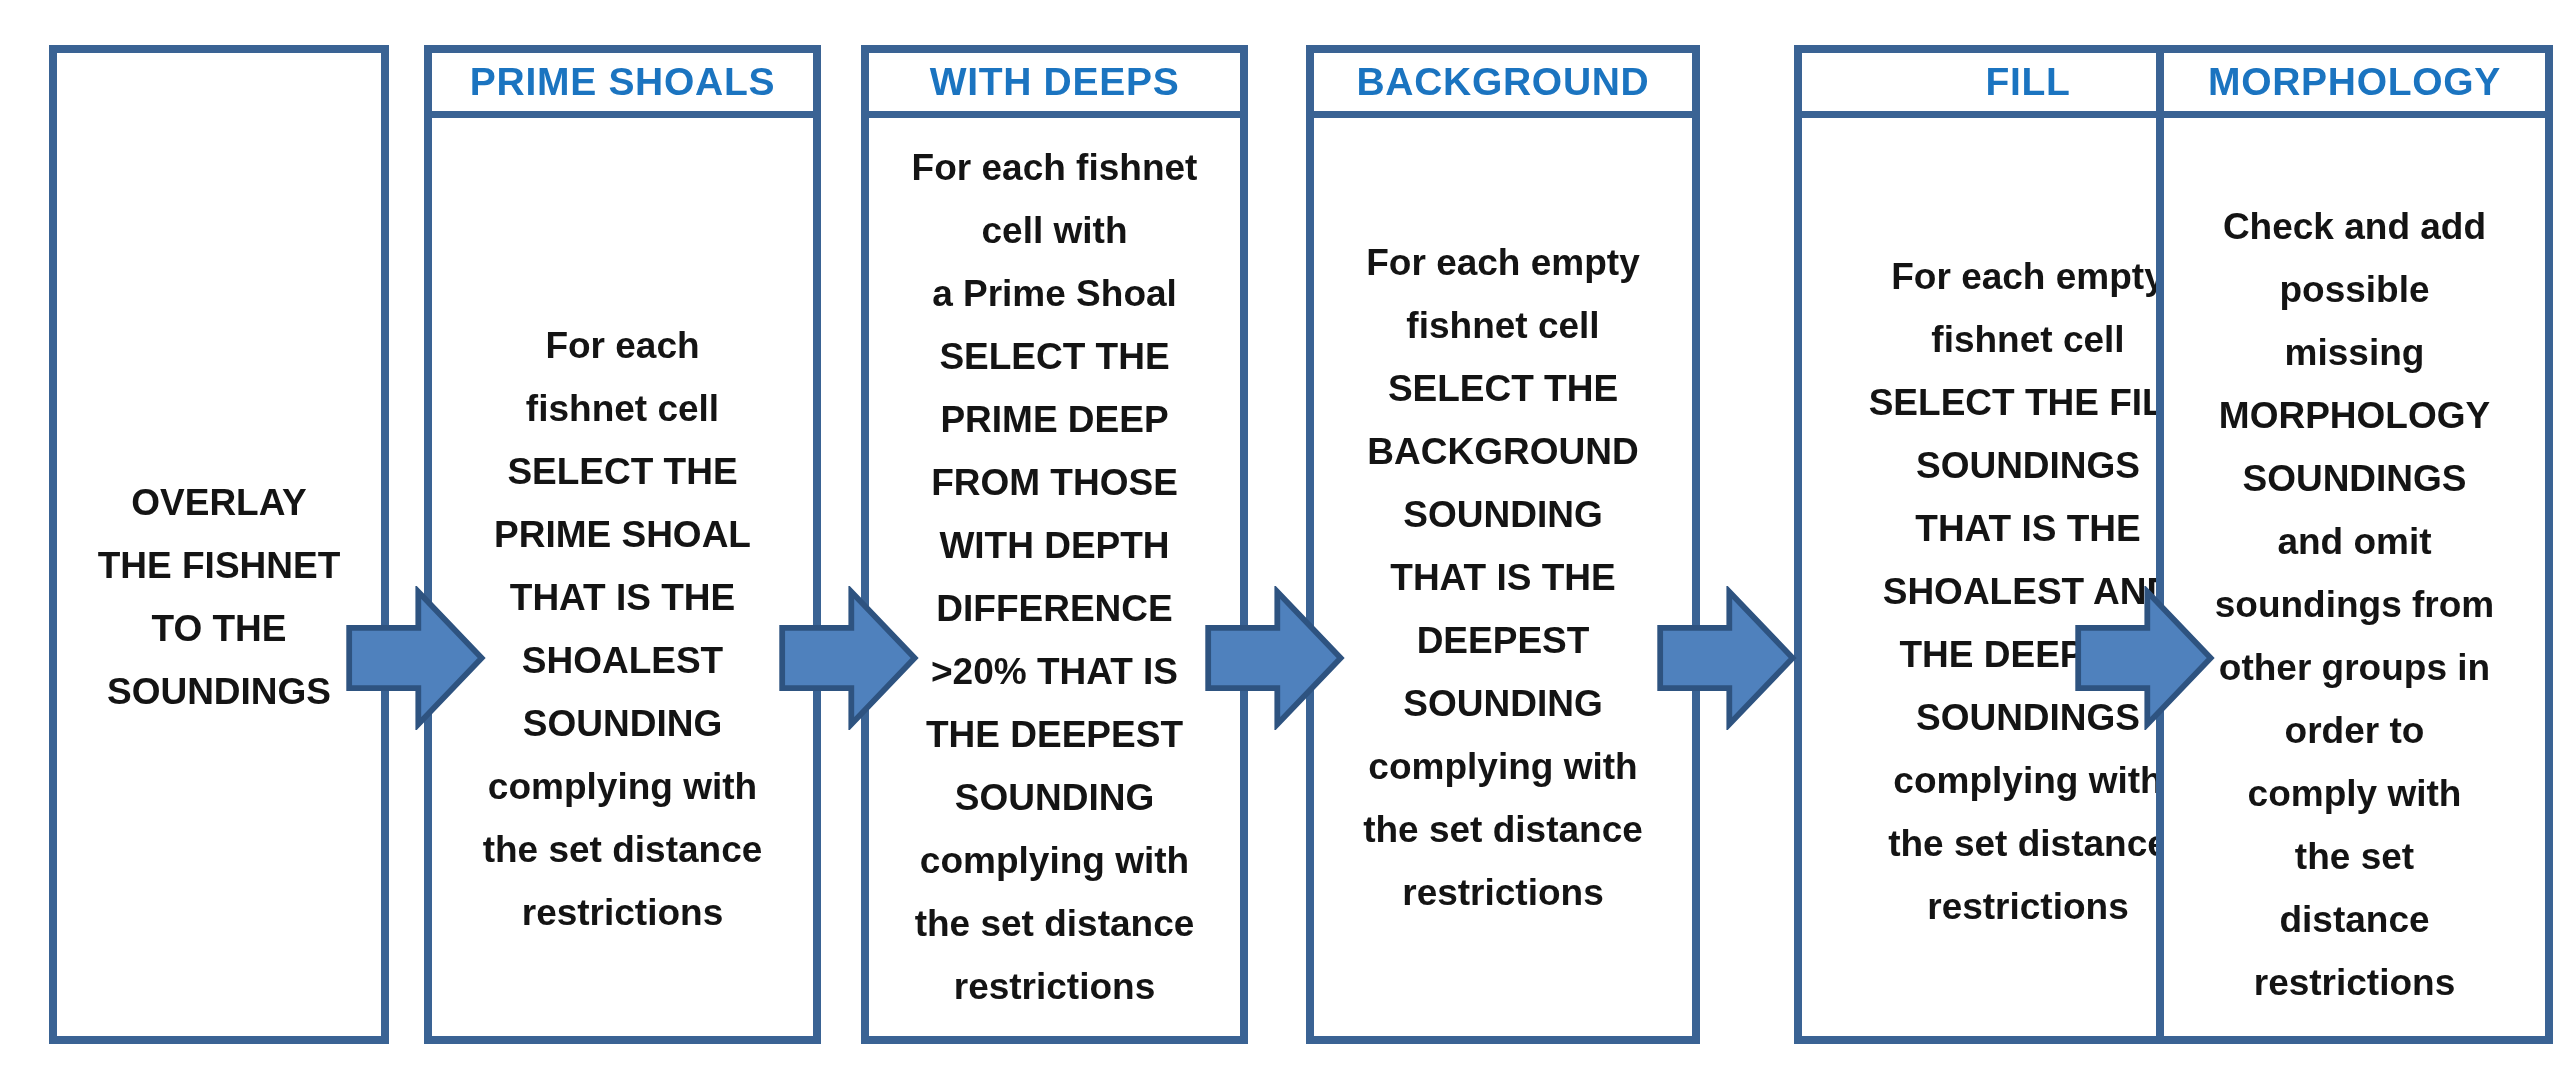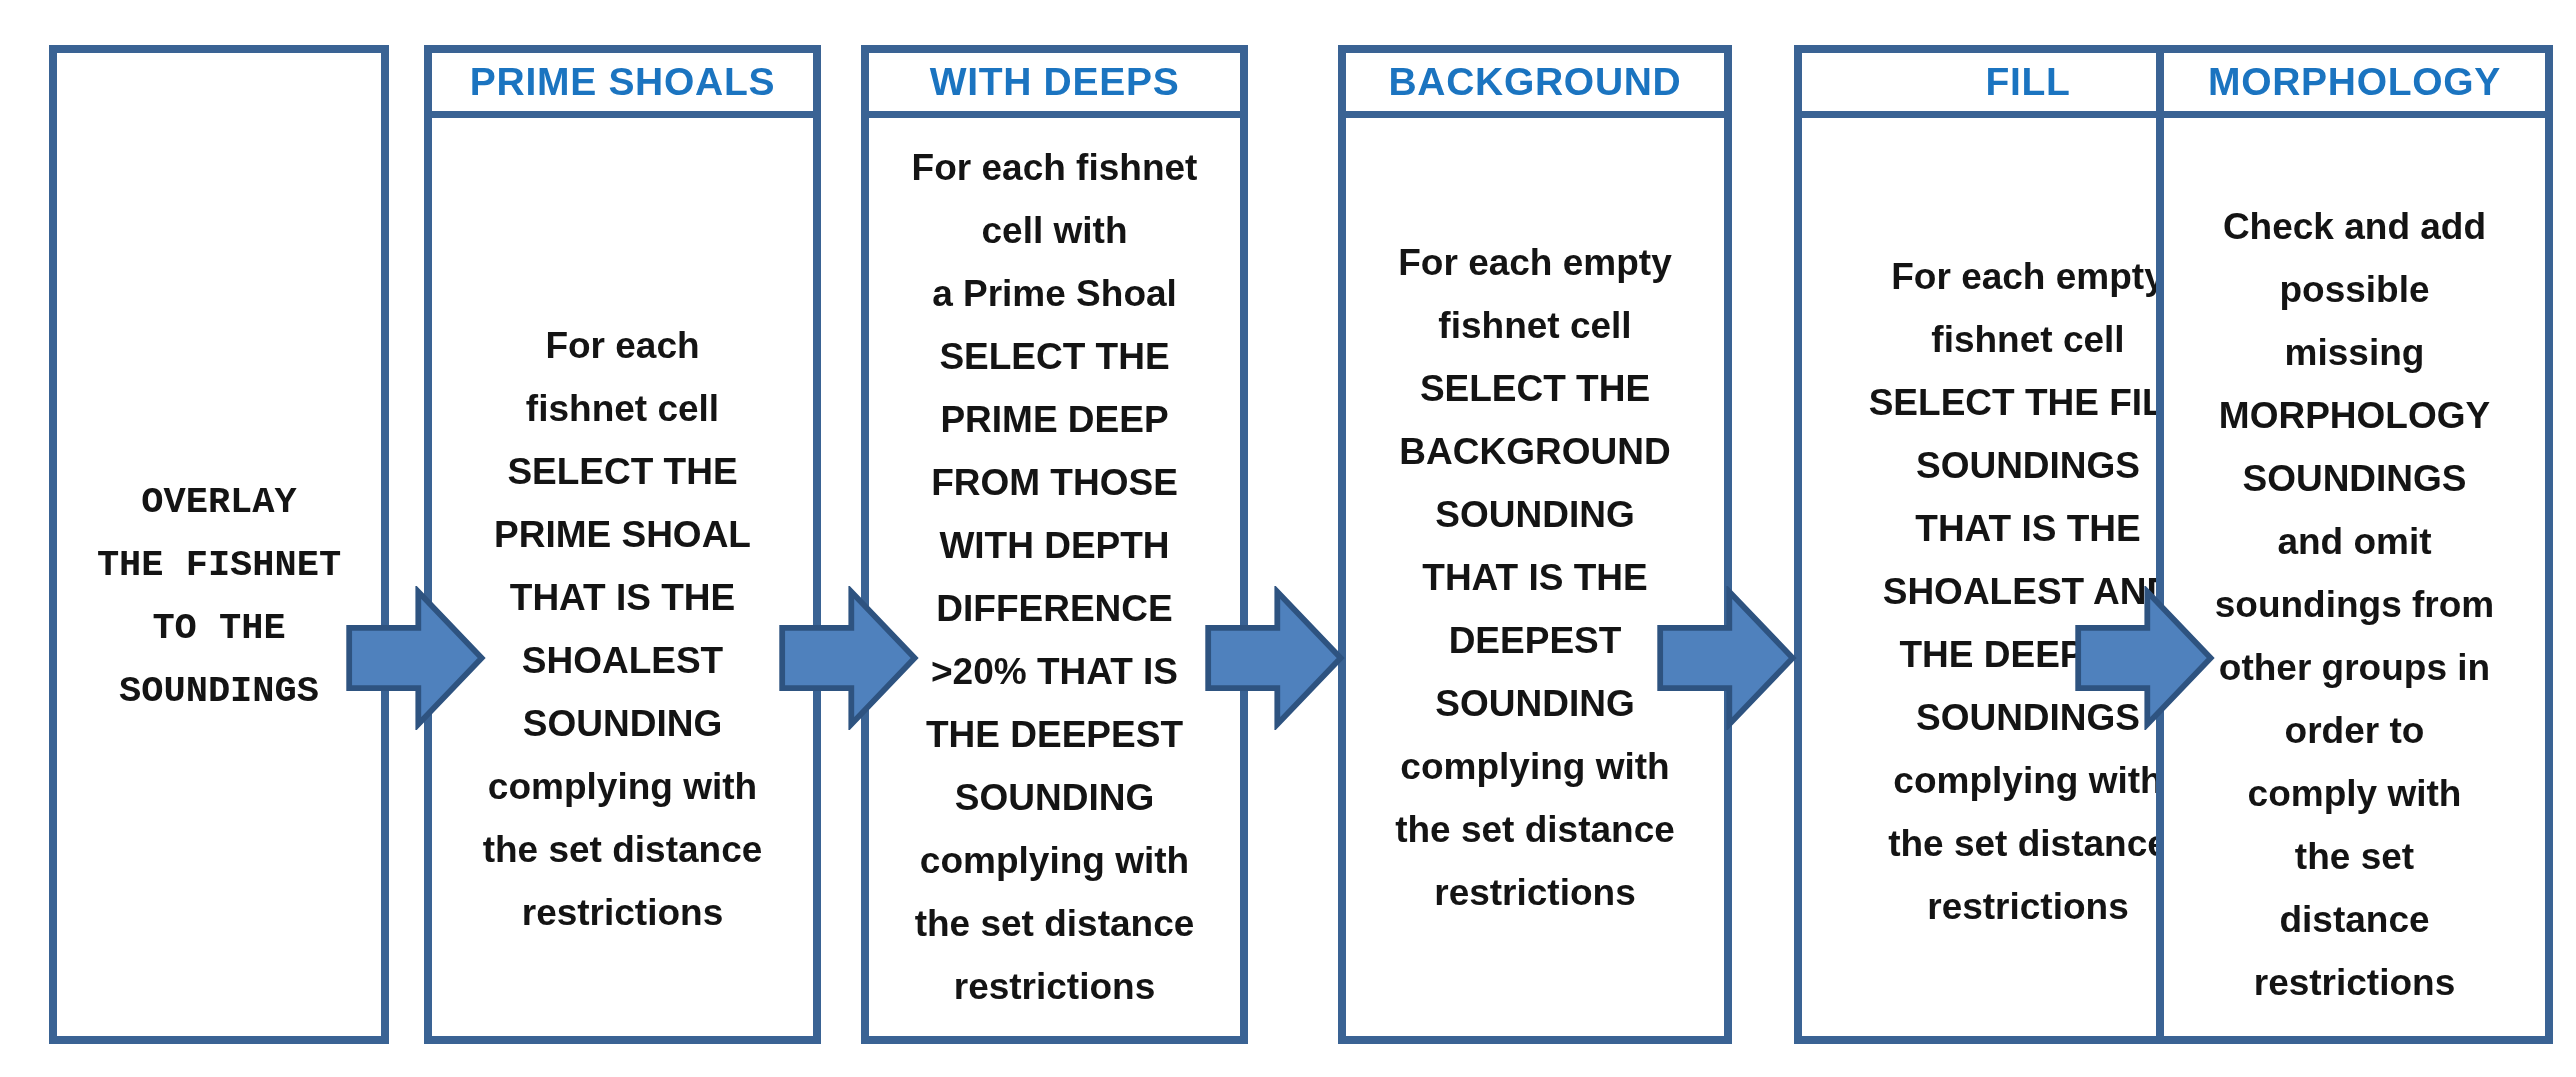--- a/index.html
+++ b/index.html
@@ -51,24 +51,24 @@
     color:var(--body-text);
     font-weight:bold;
     font-size:37px;
     line-height:63px;
     white-space:pre-line;
     box-sizing:border-box;
   }
   .box1{left:49px;width:340px;}
   .box2{left:424px;width:397px;gap:40px;}
   .box3{left:861px;width:387px;}
-  .box4{left:1306px;width:394px;margin-left:32px;}
+  .box4{left:1306px;width:394px;}
   .box5{left:1794px;width:468px;}
   .box6{left:2156px;width:397px;}
-  .box1 .box-body{padding-top:104px;font-family:Liberation Mono, monospace;}
+  .box1 .box-body{padding-top:104px;}
   .box2 .box-body{padding-top:64px;}
   .box5 .box-body{padding-top:29px;}
   .box6 .box-body{padding-top:54px;font-size:37px;}
   .arrow{
     position:absolute;
     top:586px;
     width:141px;
     height:144px;
     z-index:2;
   }

